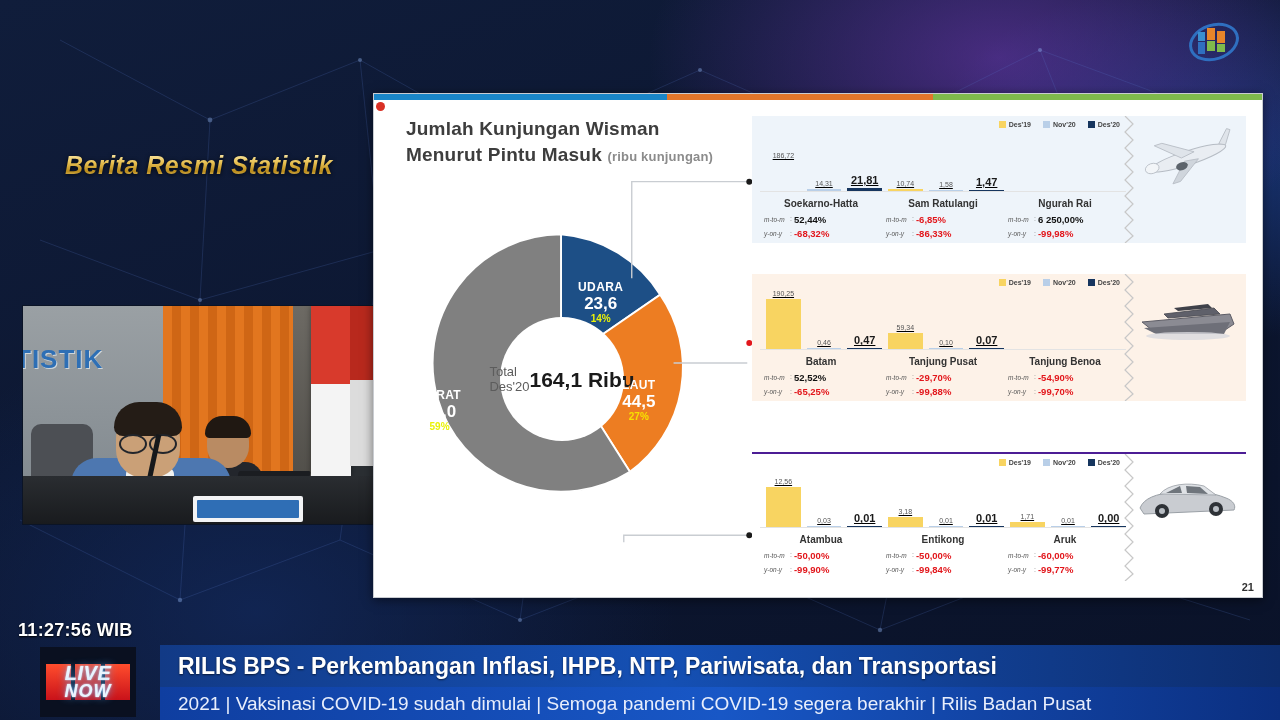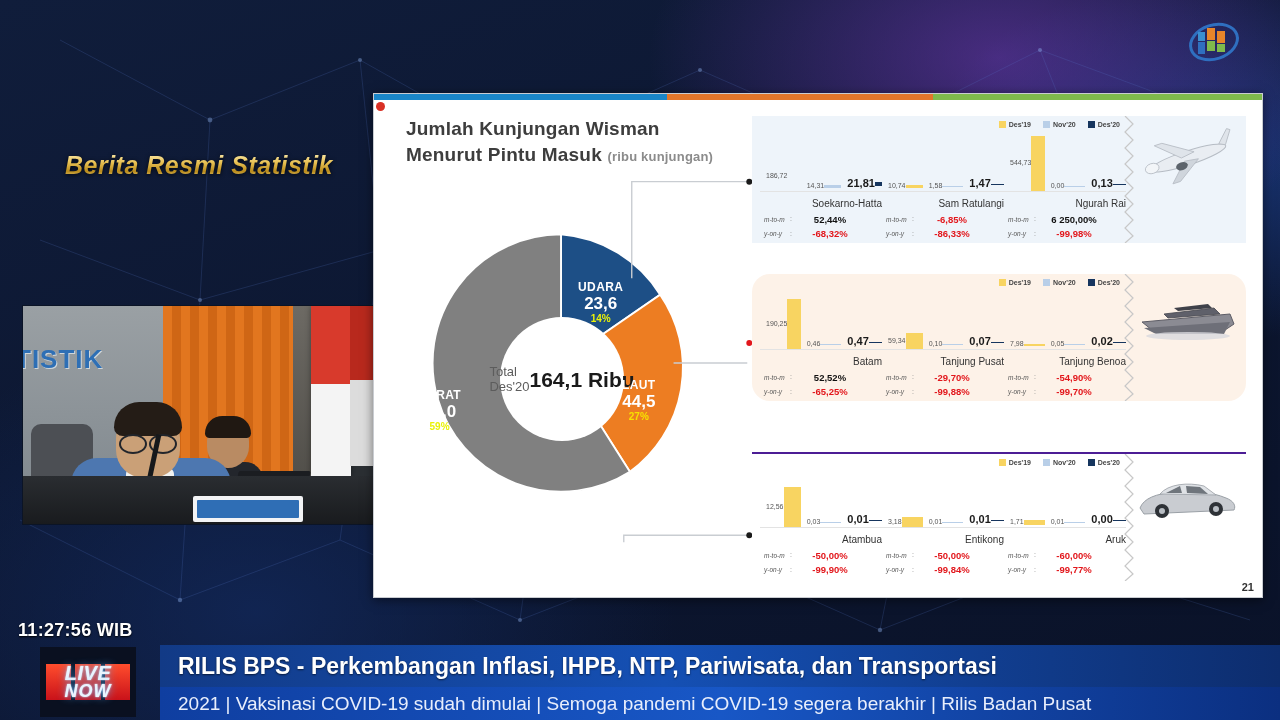--- a/index.html
+++ b/index.html
@@ -117,44 +117,44 @@
   .sl-name { font-size:12px; font-weight:bold; letter-spacing:.4px; }
   .sl-val { font-size:17px; font-weight:bold; }
   .sl-pct { font-size:10px; font-weight:bold; color:#eaf208; }
   .lab-udara { left:176px; top:52px; color:#fff; }
   .lab-laut  { left:220px; top:150px; color:#fff; }
   .lab-darat { left:16px;  top:160px; color:#fff; }
   .lab-laut .sl-pct { color:#f7e200; }
   
   .panel { position:absolute; left:378px; width:494px; height:127px; }
   .panel-air  { top:22px;  background:#eef4fa; }
-  .panel-sea  { top:180px; background:#fdf2e8;border-radius:18px; }
+  .panel-sea  { top:180px; background:#fdf2e8; }
   .panel-land { top:358px; background:#ffffff; border-top:2px solid #4c1d95; }
   .legend { position:absolute; right:126px; top:5px; display:flex; gap:12px; align-items:center; }
   .lg-item { display:flex; align-items:center; gap:3px; font-size:7px; color:#444; font-weight:bold; }
   .lg-sw { width:7px; height:7px; display:inline-block; }
   .groups { position:absolute; left:8px; right:120px; top:18px; bottom:0; display:flex; }
   .group { flex:1 1 0; position:relative; }
   .bars { position:absolute; left:0; right:0; bottom:52px; height:62px; display:flex;
           align-items:flex-end; gap:6px; padding-left:6px; }
-  .bar-col { display:flex; flex-direction:row; align-items:center; justify-content:flex-end; width:42px; }
+  .bar-col { display:flex; flex-direction:column; align-items:center; justify-content:flex-end; width:42px;text-decoration:underline; }
   .bar-val { font-size:7px; color:#555; margin-bottom:2px; white-space:nowrap; }
   .bar-val.big { font-size:11px; font-weight:bold; color:#1a1a1a; }
   .bar { width:100%; }
   .bar.y { background:#f8d461; }
   .bar.b { background:#b9cfe8; }
   .bar.d { background:#16355e; }
   .axis { position:absolute; left:0; right:0; bottom:51px; border-bottom:1px solid #e3e3e3; }
-  .grp-name { position:absolute; left:0; right:0; bottom:34px; text-align:right;
-              font-size:10px; font-weight:normal; color:#333; }
+  .grp-name { position:absolute; left:0; right:0; bottom:34px; text-align:center;
+              font-size:10px; font-weight:bold; color:#333; }
   .stats { position:absolute; left:4px; right:4px; bottom:2px; font-size:7px; }
   .stat-row { display:flex; align-items:center; gap:2px; line-height:1.5; }
   .stat-key { width:24px; font-style:italic; color:#555; font-size:6.5px; }
   .stat-sep { color:#888; }
-  .stat-val { flex:1; text-align:center; padding-right:12px; font-size:9.5px; font-weight:bold; }
+  .stat-val { flex:1; text-align:left; padding-right:12px; font-size:9.5px; font-weight:bold; }
   .stat-val.neg { color:#e2161b; }
   .stat-val.pos { color:#111; }
   .veh { position:absolute; right:4px; top:10px; width:108px; height:66px; }
   .zig { position:absolute; right:112px; top:0; bottom:0; width:10px; }
   
   .clock { position:absolute; left:18px; top:620px; color:#fff; font-size:18px; font-weight:bold;
            letter-spacing:.3px; text-shadow:0 1px 2px #000; }
   .lower-third { position:absolute; left:0; top:645px; width:100%; height:75px; }
   .lt-main {
     position:absolute; left:160px; top:0; right:0; height:42px;
@@ -381,34 +381,20 @@
               <span class="stat-val neg">-6,85%</span>
             </div>
           <div class="stat-row">
               <span class="stat-key">y-on-y</span>
               <span class="stat-sep">:</span>
               <span class="stat-val neg">-86,33%</span>
             </div>
         </div>
       </div>
       <div class="group">
-        <div class="bars">
-          <div class="bar-col">
-              <span class="bar-val">544,73</span>
-              <span class="bar y" style="height:55px"></span>
-            </div>
-          <div class="bar-col">
-              <span class="bar-val">0,00</span>
-              <span class="bar b" style="height:0.8px"></span>
-            </div>
-          <div class="bar-col">
-              <span class="bar-val big">0,13</span>
-              <span class="bar d" style="height:0.8px"></span>
-            </div>
-        </div>
         <div class="axis"></div>
         <div class="grp-name">Ngurah Rai</div>
         <div class="stats">
           <div class="stat-row">
               <span class="stat-key">m-to-m</span>
               <span class="stat-sep">:</span>
               <span class="stat-val pos">6 250,00%</span>
             </div>
           <div class="stat-row">
               <span class="stat-key">y-on-y</span>
@@ -503,34 +489,20 @@
               <span class="stat-val neg">-29,70%</span>
             </div>
           <div class="stat-row">
               <span class="stat-key">y-on-y</span>
               <span class="stat-sep">:</span>
               <span class="stat-val neg">-99,88%</span>
             </div>
         </div>
       </div>
       <div class="group">
-        <div class="bars">
-          <div class="bar-col">
-              <span class="bar-val">7,98</span>
-              <span class="bar y" style="height:2px"></span>
-            </div>
-          <div class="bar-col">
-              <span class="bar-val">0,05</span>
-              <span class="bar b" style="height:0.8px"></span>
-            </div>
-          <div class="bar-col">
-              <span class="bar-val big">0,02</span>
-              <span class="bar d" style="height:0.8px"></span>
-            </div>
-        </div>
         <div class="axis"></div>
         <div class="grp-name">Tanjung Benoa</div>
         <div class="stats">
           <div class="stat-row">
               <span class="stat-key">m-to-m</span>
               <span class="stat-sep">:</span>
               <span class="stat-val neg">-54,90%</span>
             </div>
           <div class="stat-row">
               <span class="stat-key">y-on-y</span>

